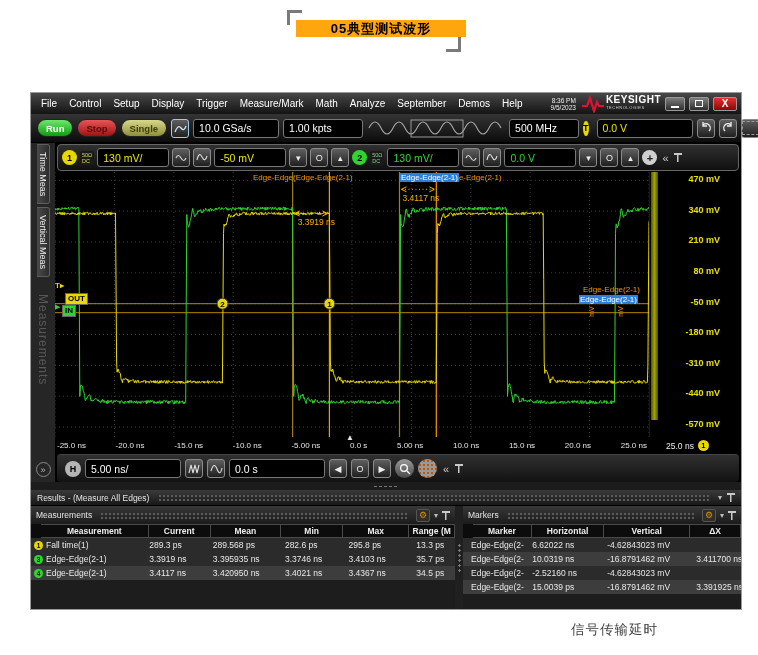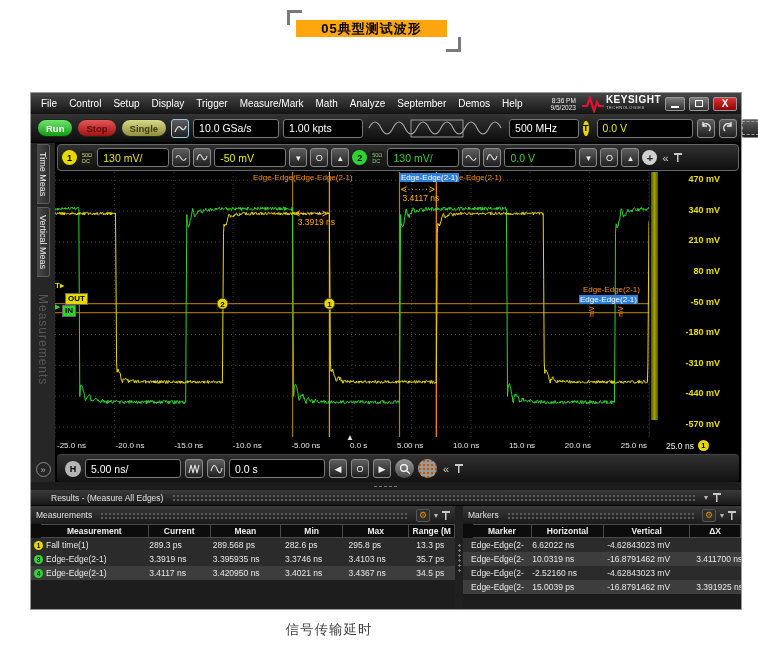--- a/index.html
+++ b/index.html
@@ -4,21 +4,21 @@
 <style>
   html,body{margin:0;padding:0;background:#ffffff;width:758px;height:655px;overflow:hidden;
     font-family:"Liberation Sans",sans-serif;-webkit-font-smoothing:antialiased;}
   #root{position:relative;width:758px;height:655px;background:#fff;}
   *{box-sizing:border-box;}
 
   
   .bracket{position:absolute;width:15px;height:15px;}
   .bracket.tl{left:287px;top:10px;border-left:3px solid #7a7a7a;border-top:3px solid #7a7a7a;}
   .bracket.br{left:446px;top:37px;border-right:3px solid #7a7a7a;border-bottom:3px solid #7a7a7a;}
-  .banner-bar{position:absolute;left:296px;top:20px;width:151px;height:17px;background:#ffa60f;
+  .banner-bar{position:absolute;left:296px;top:20px;width:170px;height:17px;background:#ffa60f;
     display:flex;align-items:center;justify-content:center;}
   .banner-bar span{font-size:13px;font-weight:bold;color:#000;letter-spacing:1px;}
 
   .win-caption{position:absolute;left:38px;top:72px;font-family:"DejaVu Sans Mono",monospace;
     font-size:9.5px;font-weight:bold;color:#111;}
 
   
   #scope{position:absolute;left:30px;top:92px;width:712px;height:518px;background:#000;
     border:1px solid #9a9a9a;display:flex;flex-direction:column;}
 
@@ -125,21 +125,21 @@
     display:flex;align-items:center;justify-content:center;}
   .dotcirc{width:19px;height:19px;border-radius:50%;background-color:#9a9a9a;
     background-image:radial-gradient(#c05800 1px,transparent 1.2px);background-size:4px 4px;}
 
   
   .hsplit{height:8px;flex:0 0 8px;background:#1c1c1c;display:flex;align-items:center;justify-content:center;}
   .hsplit .dots{width:26px;height:3px;background-image:radial-gradient(#777 1px,transparent 1.1px);background-size:5px 3px;}
 
   
   .resbar{height:16px;flex:0 0 16px;background:linear-gradient(#3a3a3a,#181818);display:flex;align-items:center;
-    gap:5px;padding:0 20px;border-bottom:1px solid #000;}
+    gap:5px;padding:0 6px;border-bottom:1px solid #000;}
   .resbar .title,.phead .title{font-size:8.5px;color:#e5e5e5;white-space:nowrap;}
   .dotfill{flex:1;height:7px;background-image:radial-gradient(#5c5c5c .8px,transparent 1px);background-size:4px 4px;margin:0 4px;}
   .ddarr{color:#bbb;font-size:8px;}
   .panels{flex:1;display:flex;background:#141414;}
   .panel{display:flex;flex-direction:column;background:#1d1d1d;}
   .panel.meas{width:424px;}
   .panel.mark{flex:1;}
   .vsplit{width:8px;background:#202020;display:flex;align-items:center;justify-content:center;}
   .vsplit .dots{width:3px;height:30px;background-image:radial-gradient(#777 1px,transparent 1.1px);background-size:3px 5px;}
   .phead{height:18px;flex:0 0 18px;background:linear-gradient(#383838,#1b1b1b);display:flex;align-items:center;padding:0 5px;gap:4px;}
@@ -154,21 +154,21 @@
   .trow.odd{background:#2b2b2b;}
   .trow.even{background:#3d3d3d;}
   .trow div{font-size:8.5px;color:#e8e8e8;padding-left:8px;white-space:nowrap;overflow:hidden;}
   .trow .namecell{display:flex;align-items:center;gap:3px;padding-left:3px;}
   .bdg{width:9px;height:9px;border-radius:50%;color:#000;font-size:6.5px;font-weight:bold;
     display:flex;align-items:center;justify-content:center;flex:0 0 9px;}
   .bdg.y{background:#e8d800;}
   .bdg.g{background:#2fd52f;}
   .mname{color:#ff8c00;}
 
-  .footer-caption{position:absolute;left:0;top:621px;width:658px;text-align:center;
+  .footer-caption{position:absolute;left:0;top:621px;width:658px;text-align:right;
     font-size:13.5px;color:#3f3f3f;font-weight:500;letter-spacing:1px;}
 </style>
 </head>
 <body>
 
 <div id="root">
 
   <div>
     <span class="bracket tl"></span>
     <div class="banner-bar">

